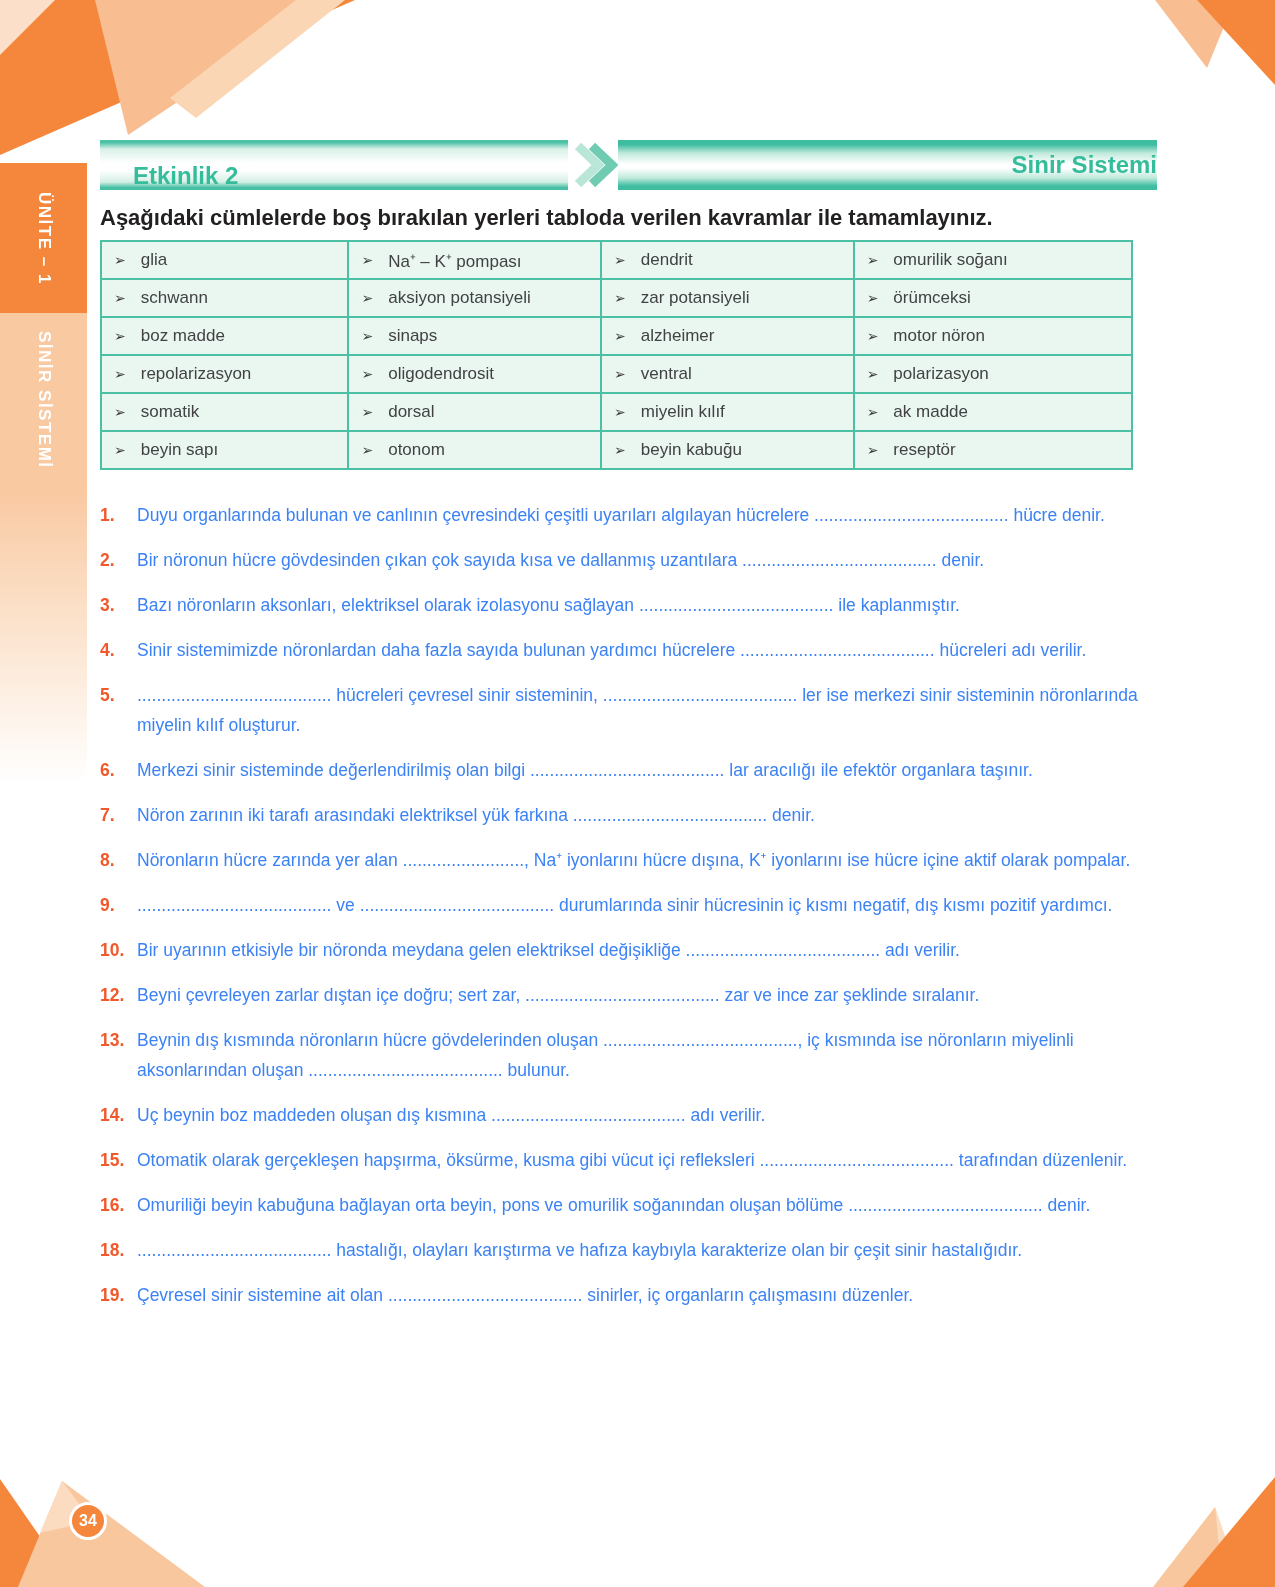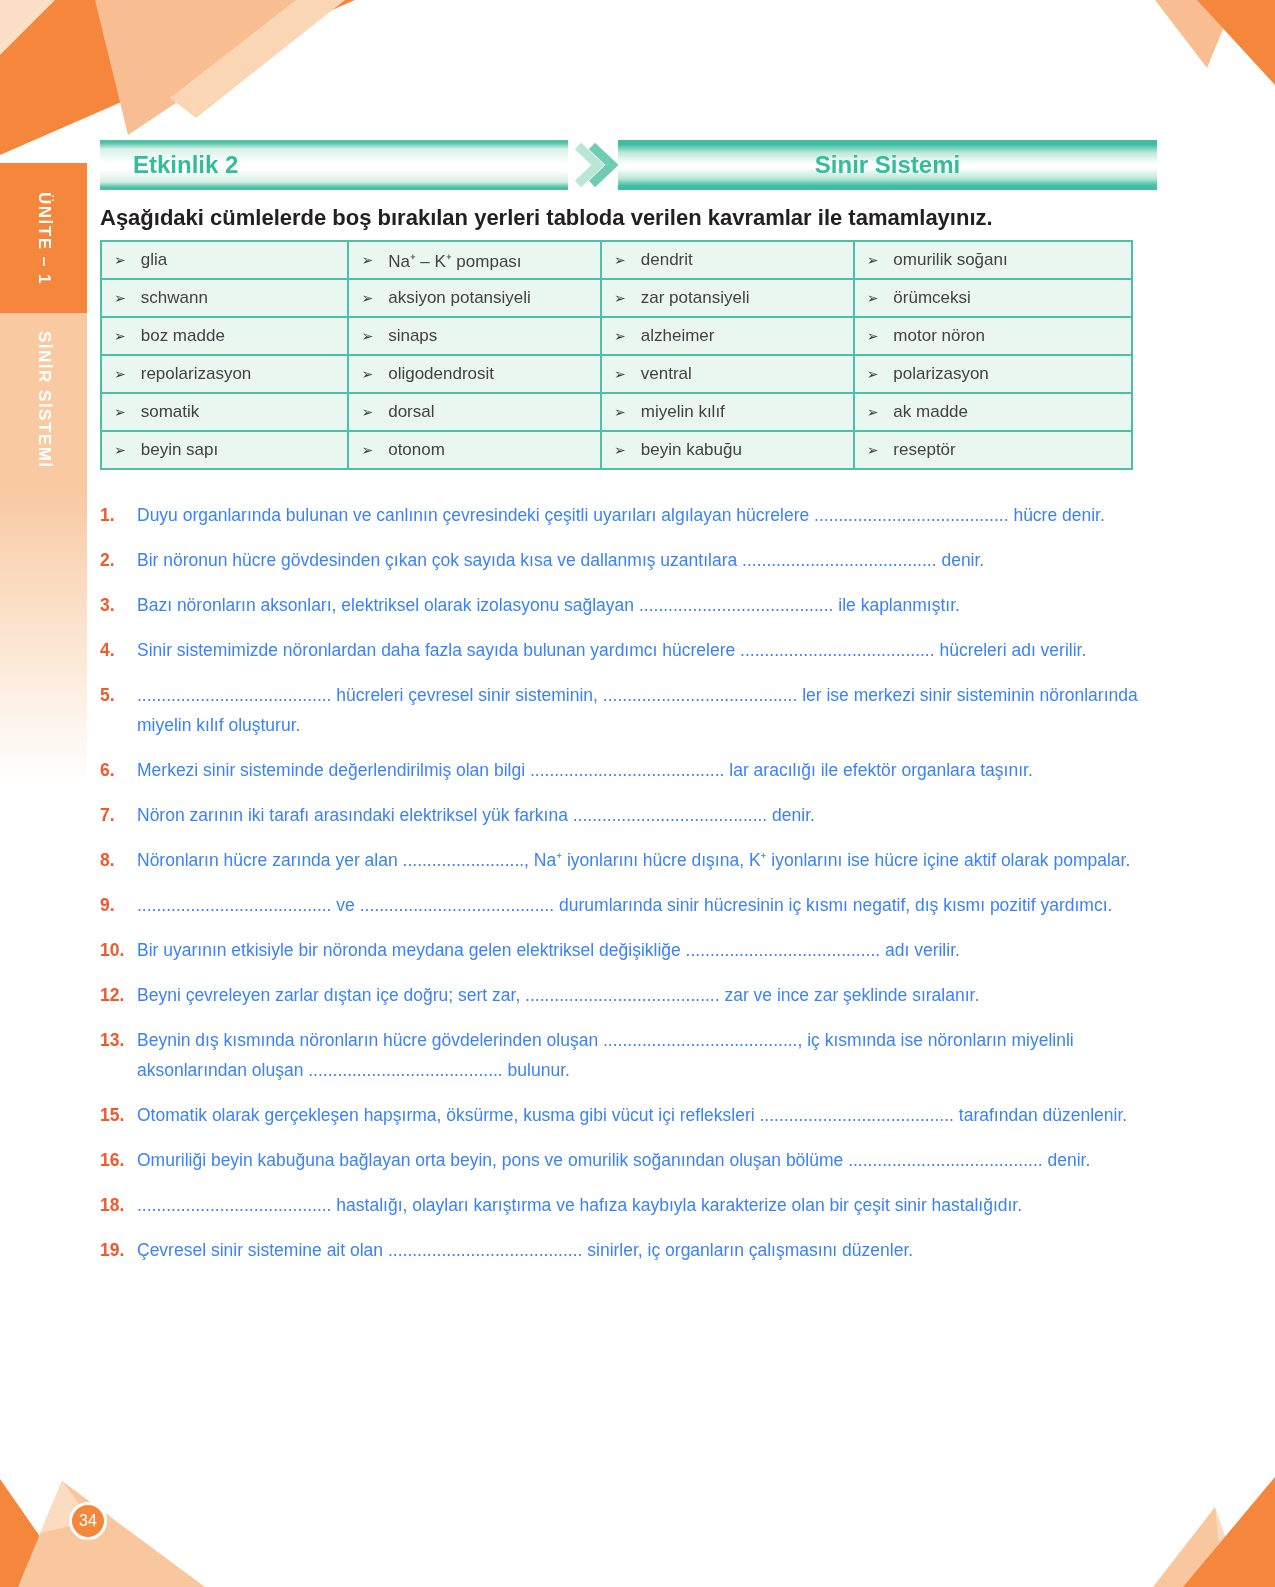--- a/index.html
+++ b/index.html
@@ -17,42 +17,42 @@
   .c-tr{position:absolute;top:0;right:0;width:120px;height:85px;}
   .c-tr .peach{inset:0;background:#f8be92;clip-path:polygon(0 0,80px 0,52px 68px);}
   .c-tr .dark {inset:0;background:#f5873c;clip-path:polygon(42px 0,120px 0,120px 85px);}
 
   .c-bl{position:absolute;left:0;bottom:0;width:260px;height:118px;}
   .c-bl .dark {inset:0;background:#f5873c;clip-path:polygon(0 10px,75px 118px,0 118px);}
   .c-bl .peach{inset:0;background:#f8c79d;clip-path:polygon(62px 12px,205px 118px,18px 118px);}
   .c-bl .pale {inset:0;background:#fbdcc0;clip-path:polygon(62px 12px,92px 52px,40px 64px);}
   .page-num{position:absolute;left:69px;top:33px;width:38px;height:38px;border-radius:50%;
             background:#f5873c;border:3px solid #fff;box-sizing:border-box;color:#fff;
-            font-weight:normal;font-size:16px;display:flex;align-items:center;justify-content:center;}
+            font-weight:bold;font-size:16px;display:flex;align-items:center;justify-content:center;}
 
   .c-br{position:absolute;right:0;bottom:0;width:150px;height:120px;}
   .c-br .peach{inset:0;background:#f8c79d;clip-path:polygon(90px 40px,115px 120px,28px 120px);}
   .c-br .pale {inset:0;background:#fbdcc0;clip-path:polygon(90px 40px,108px 92px,96px 98px);}
   .c-br .dark {inset:0;background:#f5873c;clip-path:polygon(150px 10px,150px 120px,58px 120px);}
 
   
   .side-unit{position:absolute;left:0;top:163px;width:87px;height:150px;background:#f5873c;
              display:flex;align-items:center;justify-content:center;}
   .side-topic{position:absolute;left:0;top:313px;width:87px;height:470px;
               background:linear-gradient(180deg,#f9c9a2 0%,#f9c9a2 38%,#fbdfc6 62%,#ffffff 100%);
               display:flex;justify-content:center;padding-top:18px;box-sizing:border-box;}
   .vtext{writing-mode:vertical-rl;text-orientation:mixed;color:#fff;font-weight:bold;
          font-size:17px;letter-spacing:1.5px;white-space:nowrap;}
 
   
   .header{position:absolute;left:100px;top:140px;width:1057px;height:50px;display:flex;}
-  .header-left{width:468px;display:flex;align-items:center;padding-left:33px;box-sizing:border-box;
+  .header-left{width:468px;display:flex;align-items:flex-end;padding-left:33px;box-sizing:border-box;
     background:linear-gradient(180deg,#4ec2a6 0%,#4ec2a6 5%,#d9f1e8 18%,#ffffff 46%,#ffffff 60%,#d5efe5 84%,#49c0a3 95%,#49c0a3 100%);}
   .header-arrow{width:50px;background:#ffffff;display:flex;align-items:center;justify-content:center;}
-  .header-right{flex:1;display:flex;align-items:center;justify-content:center;
+  .header-right{flex:1;display:flex;align-items:center;justify-content:flex-end;
     background:linear-gradient(180deg,#3fbda0 0%,#3fbda0 9%,#bfe9db 26%,#ffffff 48%,#ffffff 56%,#bfe9db 76%,#3fbda0 92%,#3fbda0 100%);}
   .header-title{color:#35bc9b;font-size:24px;font-weight:bold;}
 
   
   .instruction{position:absolute;left:100px;top:205px;width:1060px;
                font-size:22px;font-weight:bold;color:#232021;}
 
   
   .concepts{position:absolute;left:100px;top:240px;width:1033px;border-collapse:collapse;
             border:2px solid #4cc0a4;}
@@ -323,20 +323,24 @@
       </div>
     <div class="q">
         <span class="q-num">12.</span>
         <span class="q-text">Beyni çevreleyen zarlar dıştan içe doğru; sert zar, ........................................ zar ve ince zar şeklinde sıralanır.</span>
       </div>
     <div class="q">
         <span class="q-num">13.</span>
         <span class="q-text">Beynin dış kısmında nöronların hücre gövdelerinden oluşan ........................................, iç kısmında ise nöronların miyelinli aksonlarından oluşan ........................................ bulunur.</span>
       </div>
     <div class="q">
+        <span class="q-num">14.</span>
+        <span class="q-text">Uç beynin boz maddeden oluşan dış kısmına ........................................ adı verilir.</span>
+      </div>
+    <div class="q">
         <span class="q-num">15.</span>
         <span class="q-text">Otomatik olarak gerçekleşen hapşırma, öksürme, kusma gibi vücut içi refleksleri ........................................ tarafından düzenlenir.</span>
       </div>
     <div class="q">
         <span class="q-num">16.</span>
         <span class="q-text">Omuriliği beyin kabuğuna bağlayan orta beyin, pons ve omurilik soğanından oluşan bölüme ........................................ denir.</span>
       </div>
     <div class="q">
         <span class="q-num">18.</span>
         <span class="q-text">........................................ hastalığı, olayları karıştırma ve hafıza kaybıyla karakterize olan bir çeşit sinir hastalığıdır.</span>

